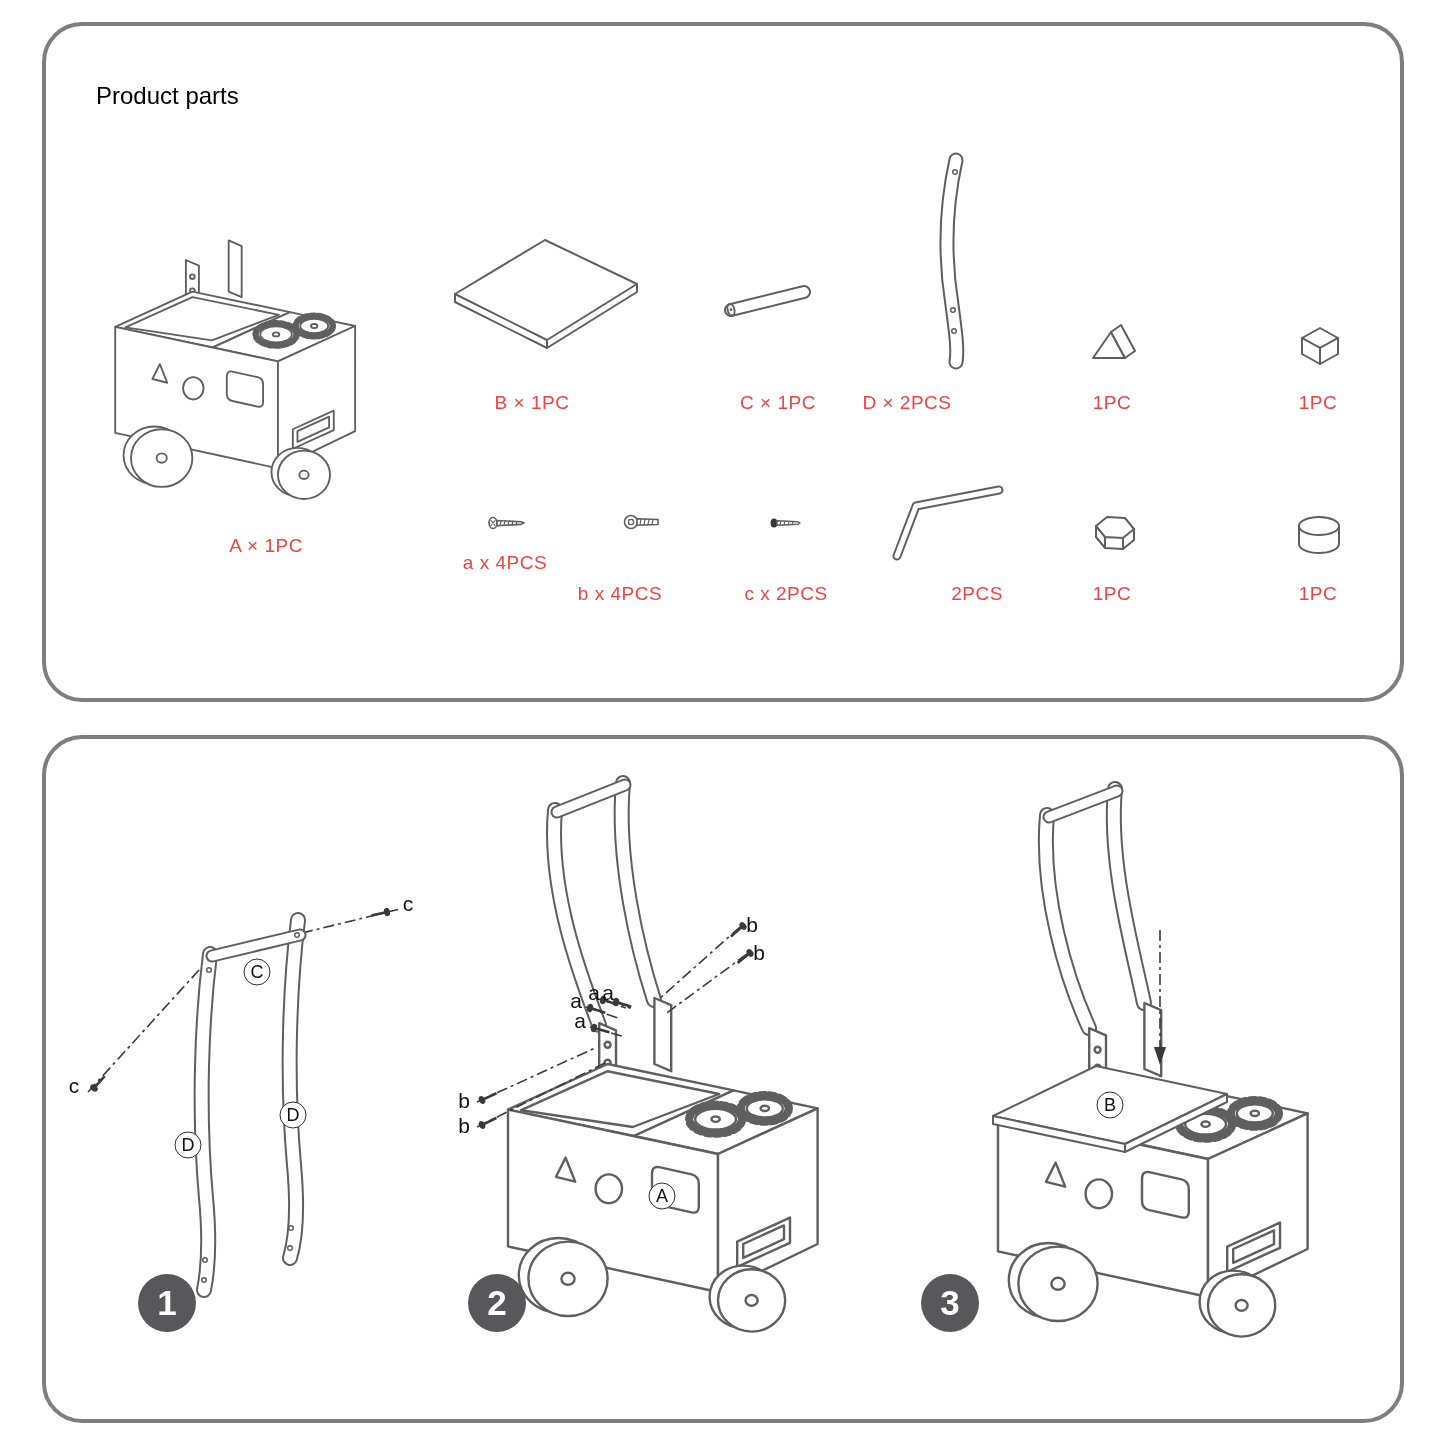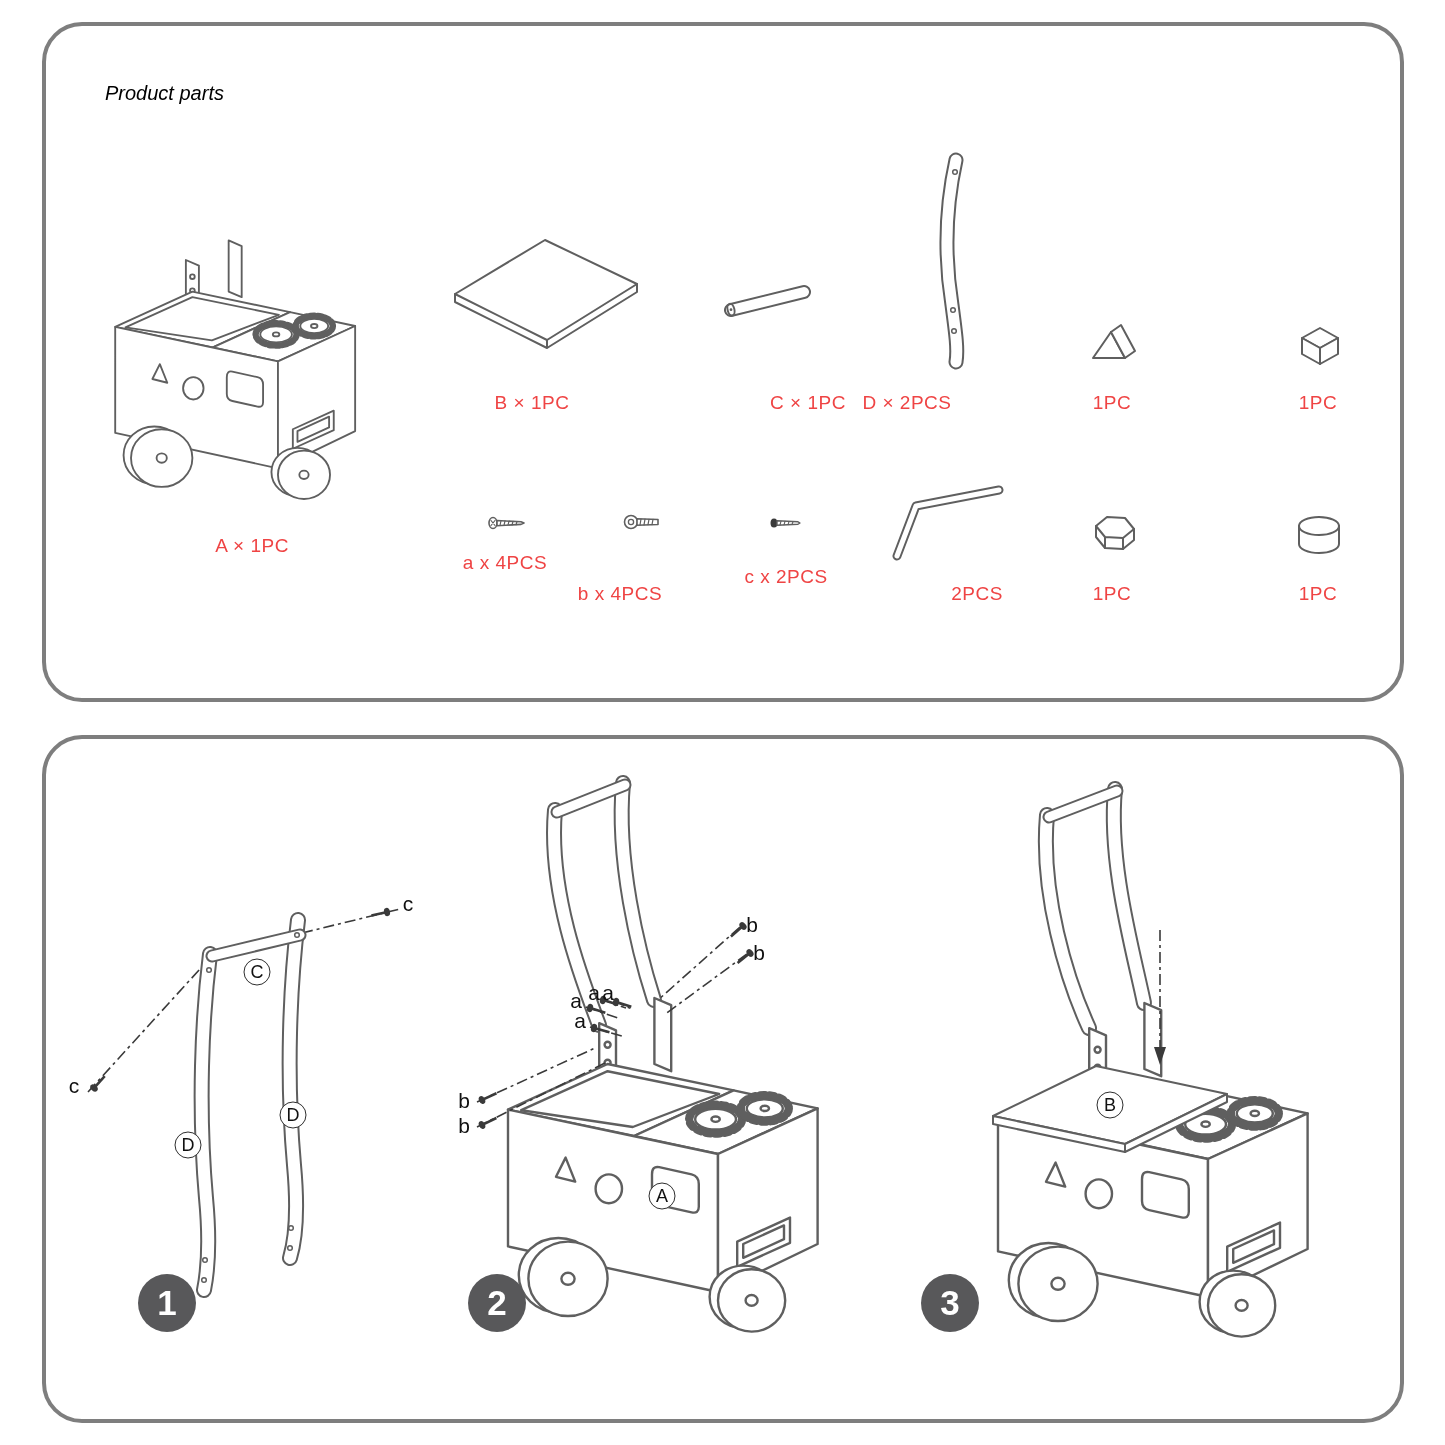--- a/index.html
+++ b/index.html
@@ -1,21 +1,21 @@
 <!DOCTYPE html>
 <html><head>
 <meta charset="utf-8">
 <style>
   * { margin:0; padding:0; box-sizing:border-box; }
   html,body { width:1445px; height:1445px; background:#ffffff; }
   body { position:relative; font-family:"Liberation Sans", sans-serif; color:#111; overflow:hidden; }
   .panel { position:absolute; border:4px solid #7e7e7e; border-radius:40px; background:#fff; }
   #panel1 { left:42px; top:22px;  width:1362px; height:680px; }
   #panel2 { left:42px; top:735px; width:1362px; height:688px; }
-  .title  { position:absolute; left:105px; top:82px; font-size:20px; color:#000;font-style:italic; }
+  .title  { position:absolute; left:96px; top:82px; font-size:24px; color:#000; }
   .lbl    { position:absolute; transform:translateX(-50%); font-size:19px; white-space:nowrap; color:#ef4444; letter-spacing:.5px; }
   .callout{ position:absolute; width:27px; height:27px; border:1.6px solid #2e2e2e; border-radius:50%;
             background:#fff; display:flex; align-items:center; justify-content:center;
             font-size:18px; transform:translate(-50%,-50%); }
   .tletter{ position:absolute; font-size:21px; transform:translate(-50%,-50%); color:#111; }
   .badge  { position:absolute; width:58px; height:58px; border-radius:50%; background:#58585a; color:#fff;
             display:flex; align-items:center; justify-content:center; font-size:35px; font-weight:bold;
             transform:translate(-50%,-50%); }
   svg.draw { position:absolute; overflow:visible; }
   .fw   { fill:#ffffff; stroke:#5f5f5f; stroke-width:2; stroke-linejoin:round; stroke-linecap:round; }
@@ -144,29 +144,29 @@
   <svg class="draw" style="left:1088px; top:506px" width="54" height="50" viewBox="0 0 54 50">
     <path class="fw" d="M8,20 L19,11 L37,12 L46,23 L46,34 L35,43 L17,42 L8,31 Z"></path>
     <path class="ln" d="M8,20 L17,31 L35,32 L46,23 M17,31 L17,42 M35,32 L35,43"></path>
   </svg>
 
   <svg class="draw" style="left:1294px; top:512px" width="50" height="46" viewBox="0 0 50 46">
     <path class="fw" d="M5,14 L5,32 A20,9 0 0 0 45,32 L45,14 Z"></path>
     <ellipse cx="25" cy="14" rx="20" ry="9" class="fw"></ellipse>
   </svg>
 
-  <span class="lbl" style="left:252px; top:535px">A × 1PC</span>
+  <span class="lbl" style="left:266px; top:535px">A × 1PC</span>
   <span class="lbl" style="left:532px; top:392px">B × 1PC</span>
-  <span class="lbl" style="left:808px; top:392px">C × 1PC</span>
+  <span class="lbl" style="left:778px; top:392px">C × 1PC</span>
   <span class="lbl" style="left:907px; top:392px">D × 2PCS</span>
   <span class="lbl" style="left:1112px; top:392px">1PC</span>
   <span class="lbl" style="left:1318px; top:392px">1PC</span>
   <span class="lbl" style="left:505px; top:552px">a x 4PCS</span>
   <span class="lbl" style="left:620px; top:583px">b x 4PCS</span>
-  <span class="lbl" style="left:786px; top:566px">c x 2PCS</span>
+  <span class="lbl" style="left:786px; top:583px">c x 2PCS</span>
   <span class="lbl" style="left:977px; top:583px">2PCS</span>
   <span class="lbl" style="left:1112px; top:583px">1PC</span>
   <span class="lbl" style="left:1318px; top:583px">1PC</span>
 
   <div class="panel" id="panel2"></div>
 
   <svg class="draw" style="left:60px; top:860px" width="400" height="470" viewBox="0 0 400 470">
     <path class="dd" d="M28,232 L150,98"></path>
     <path class="dd" d="M242,73 L340,49"></path>
     <use href="#screwTiny" transform="translate(34,228) rotate(-48)"></use>

